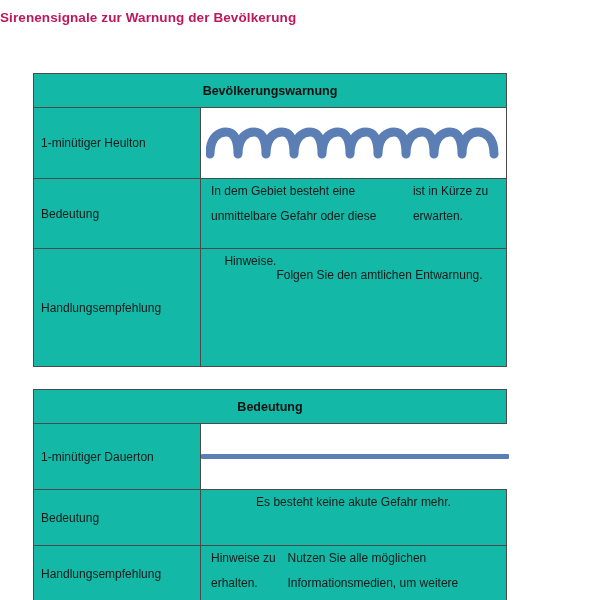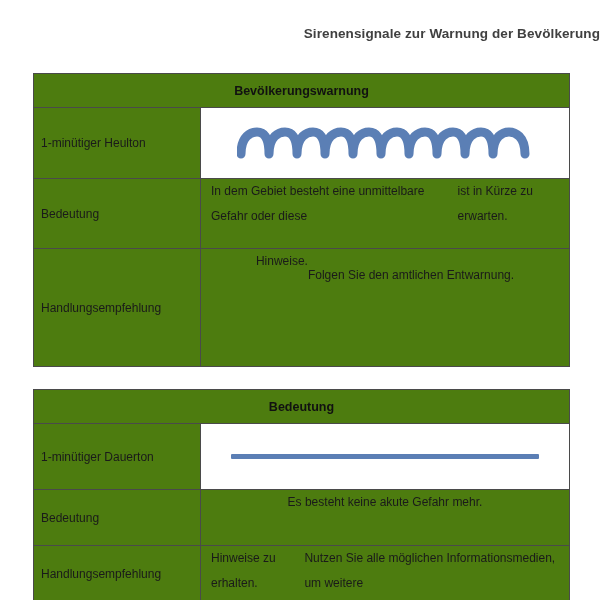--- a/index.html
+++ b/index.html
@@ -19,34 +19,33 @@
     position: absolute;
     left: 0; top: 0;
     width: 600px;
     height: 600px;
   }
   .doc-title {
     position: absolute;
     left: 0;
     top: 10px;
     width: 600px;
-    text-align: right;
+    text-align: left;
     font-size: 13.5px;
     font-weight: bold;
     letter-spacing: 0.1px;
-    color: #404040;
-    margin-top: 16px;
+    color: #be185d;
   }
   .sig-table {
     position: absolute;
     left: 33px;
-    width: 537px;
+    width: 474px;
     border: 1.6px solid #4a4a4a;
     border-collapse: collapse;
-    background: #4d7c0f;
+    background: #14b8a6;
     box-sizing: border-box;
   }
   .sig-table.table-warn { top: 73px; }
   .sig-table.table-allclear { top: 389px; }
 
   .row {
     display: flex;
     border-bottom: 1.6px solid #4a4a4a;
     box-sizing: border-box;
   }

